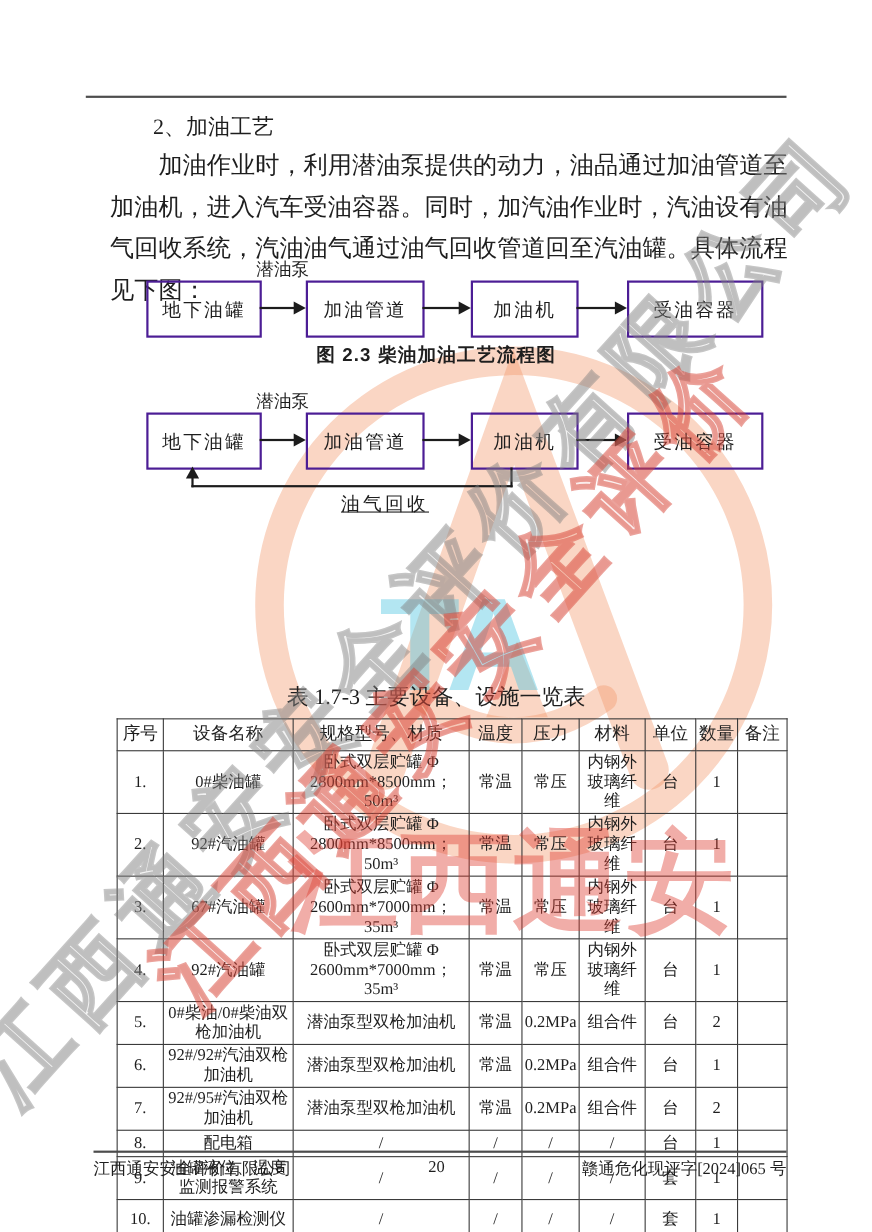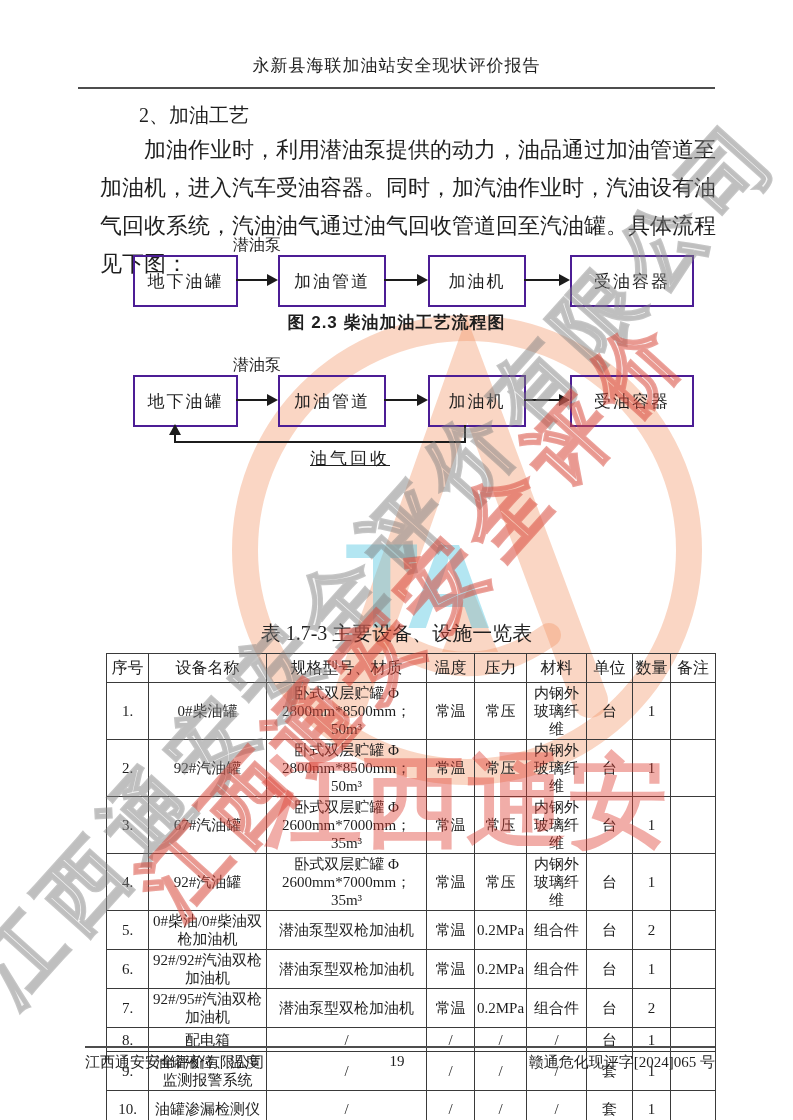--- a/index.html
+++ b/index.html
@@ -63,21 +63,20 @@
 <div class="page">
 
   <svg class="abs wm wm-logo" width="490" height="490" viewBox="0 0 490 490">
     <circle cx="245" cy="245" r="222" fill="none" stroke="rgba(242,153,107,0.40)" stroke-width="26"></circle>
     <path d="M 128 395 L 245 65 L 368 395" fill="none" stroke="rgba(242,153,107,0.40)" stroke-width="36" stroke-linecap="round"></path>
     <path d="M 163 330 Q 245 388 327 330" fill="none" stroke="rgba(242,153,107,0.40)" stroke-width="24" stroke-linecap="round"></path>
     <polygon points="248,278 220,347 276,347" fill="rgba(242,153,107,0.40)"></polygon>
   </svg>
   <div class="abs wm wm-ta">TA</div>
 
-  <div class="abs content header-title">永新县海联加油站安全现状评价报告</div>
   <div class="abs content header-rule"></div>
 
   <div class="abs content h-sub">2、加油工艺</div>
   <div class="abs content para">加油作业时，利用潜油泵提供的动力，油品通过加油管道至加油机，进入汽车受油容器。同时，加汽油作业时，汽油设有油气回收系统，汽油油气通过油气回收管道回至汽油罐。具体流程见下图：</div>
 
   <div class="abs content fbox" style="left:133px;top:255px;width:101px;">
       <span>地下油罐</span>
     </div>
   <div class="abs content fbox" style="left:278px;top:255px;width:104px;">
       <span>加油管道</span>
@@ -264,21 +263,21 @@
           <td>套</td>
           <td>1</td>
           <td></td>
         </tr>
       </tbody>
   </table>
 
   <div class="abs content footer-rule"></div>
   <div class="abs content footer">
     <span>江西通安安全评价有限公司</span>
-    <span>19</span>
+    <span>20</span>
     <span>赣通危化现评字[2024]065 号</span>
   </div>
 
   <div class="abs wm wm-diag wm-diag-gray">江西通安安全评价有限公司</div>
   <div class="abs wm wm-diag wm-diag-red">江西通安安全评价</div>
   <div class="abs wm wm-stamp">江西通安</div>
 
 </div>
 
 </body></html>

